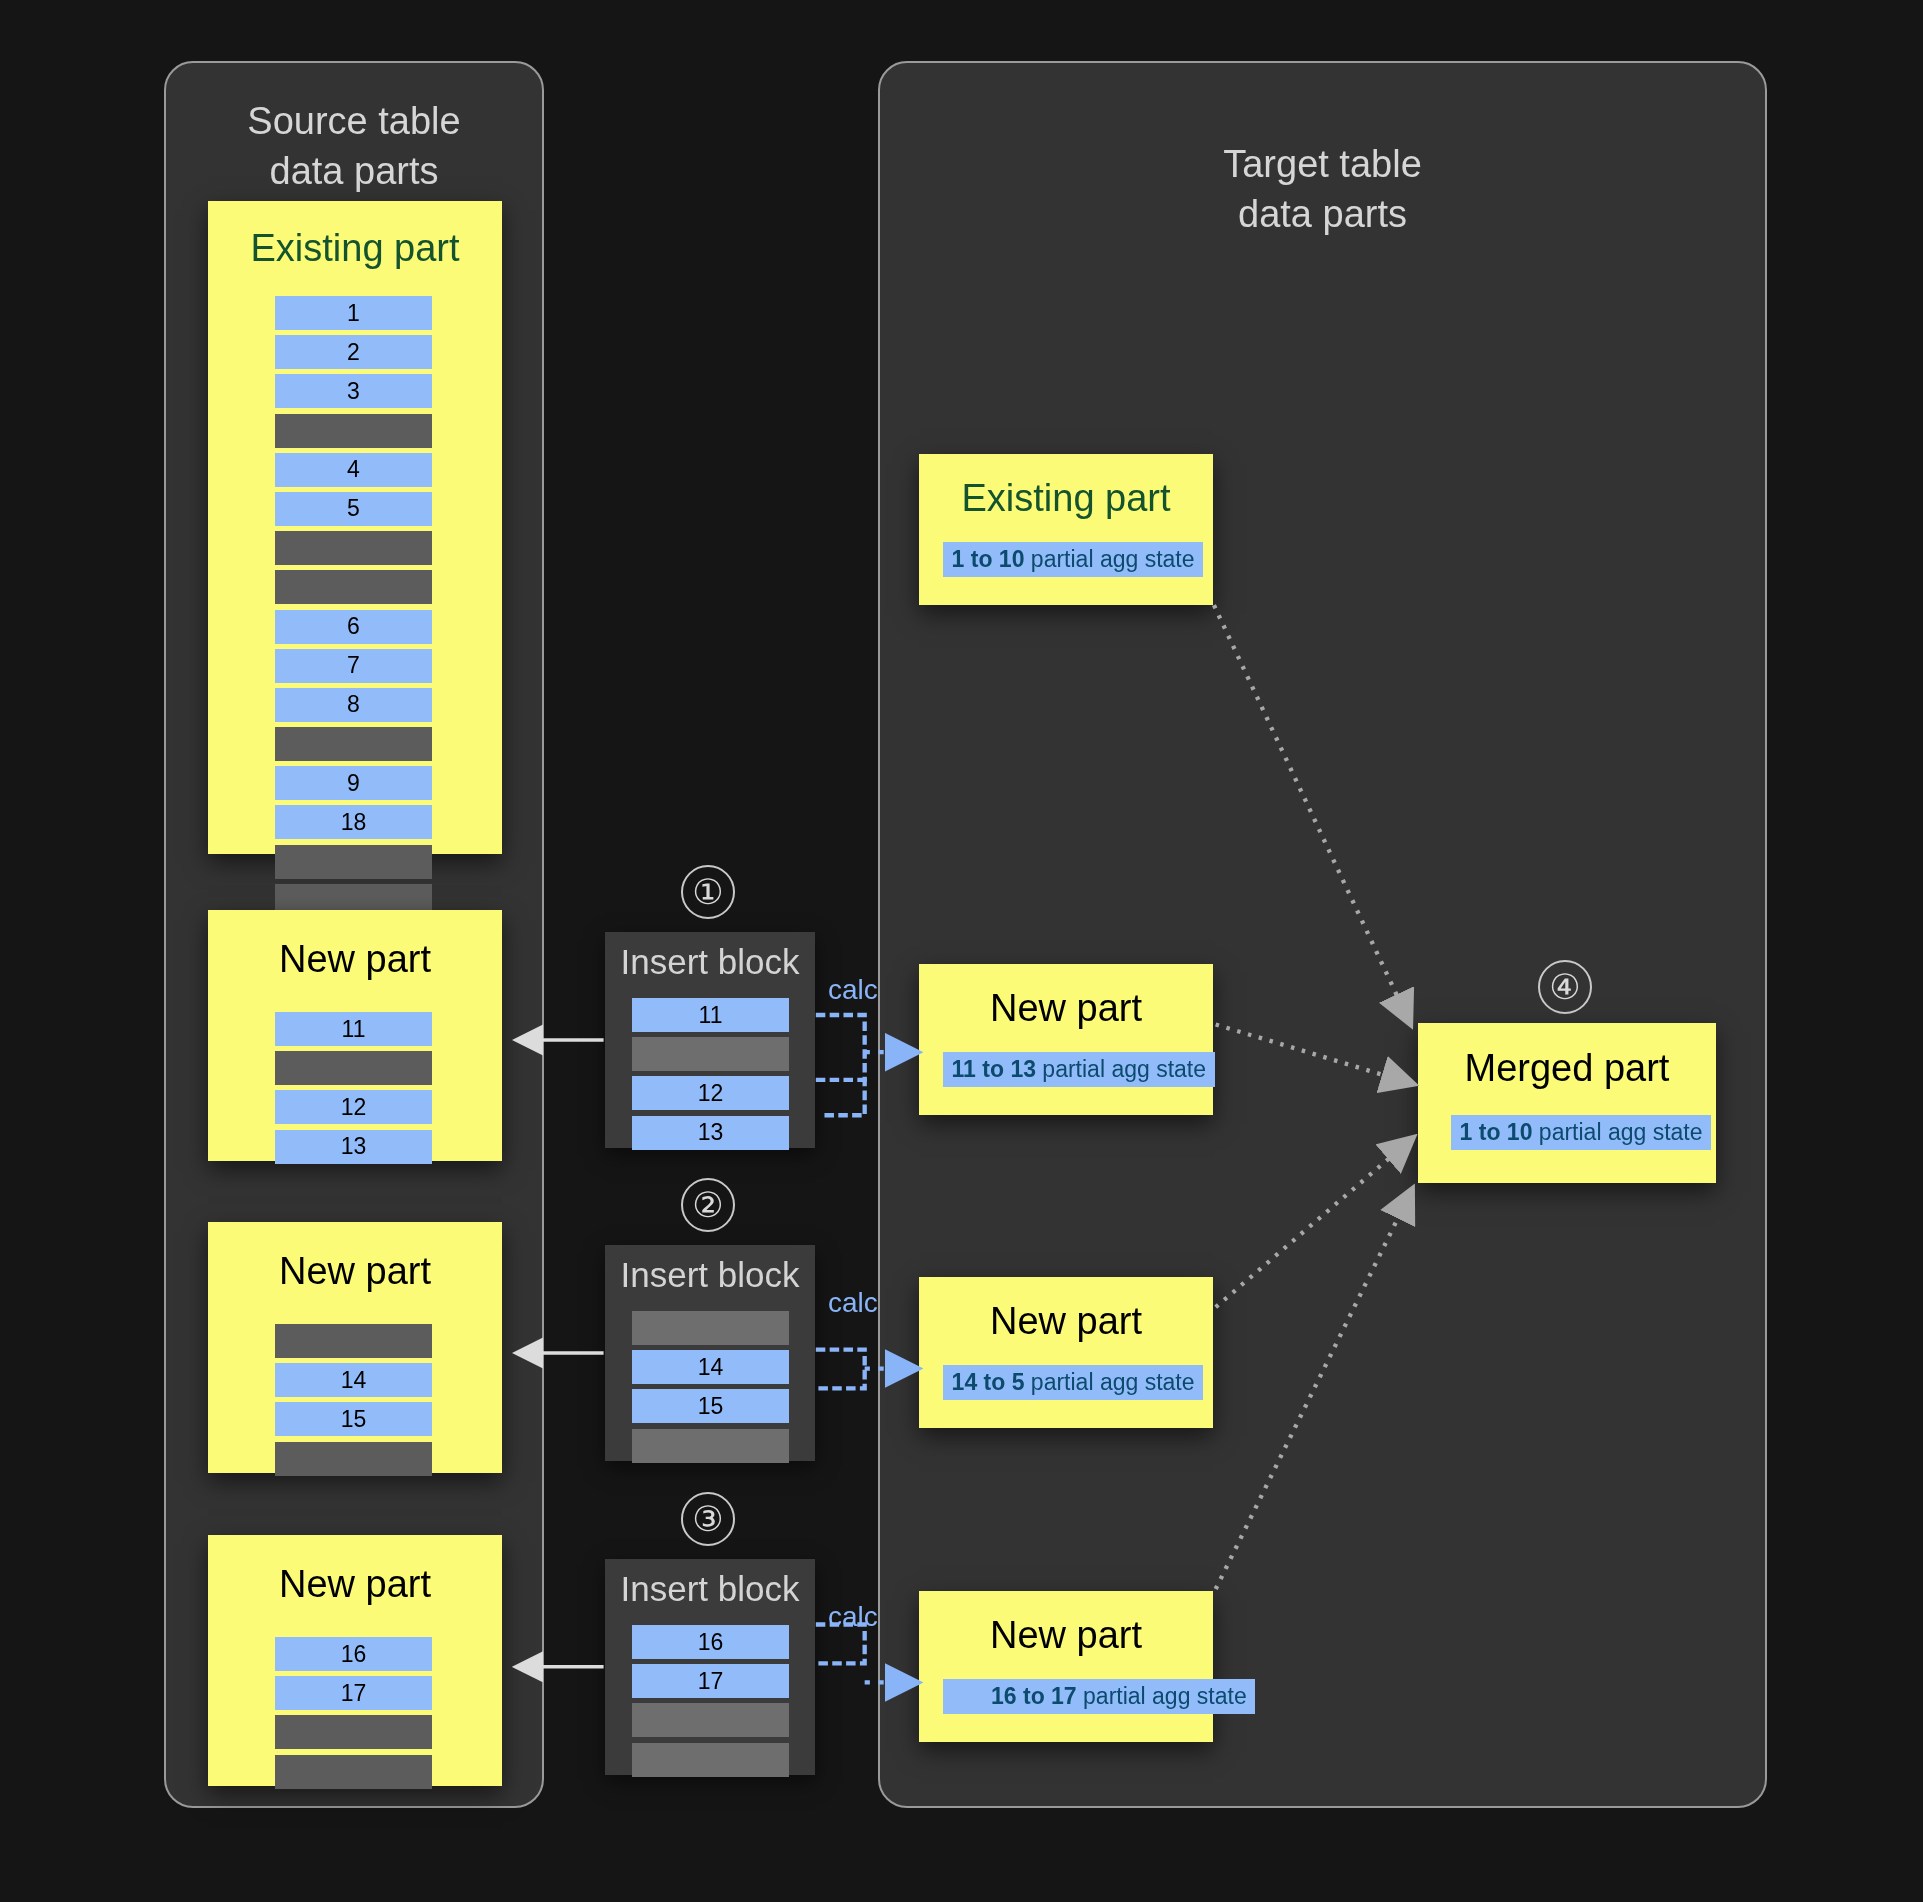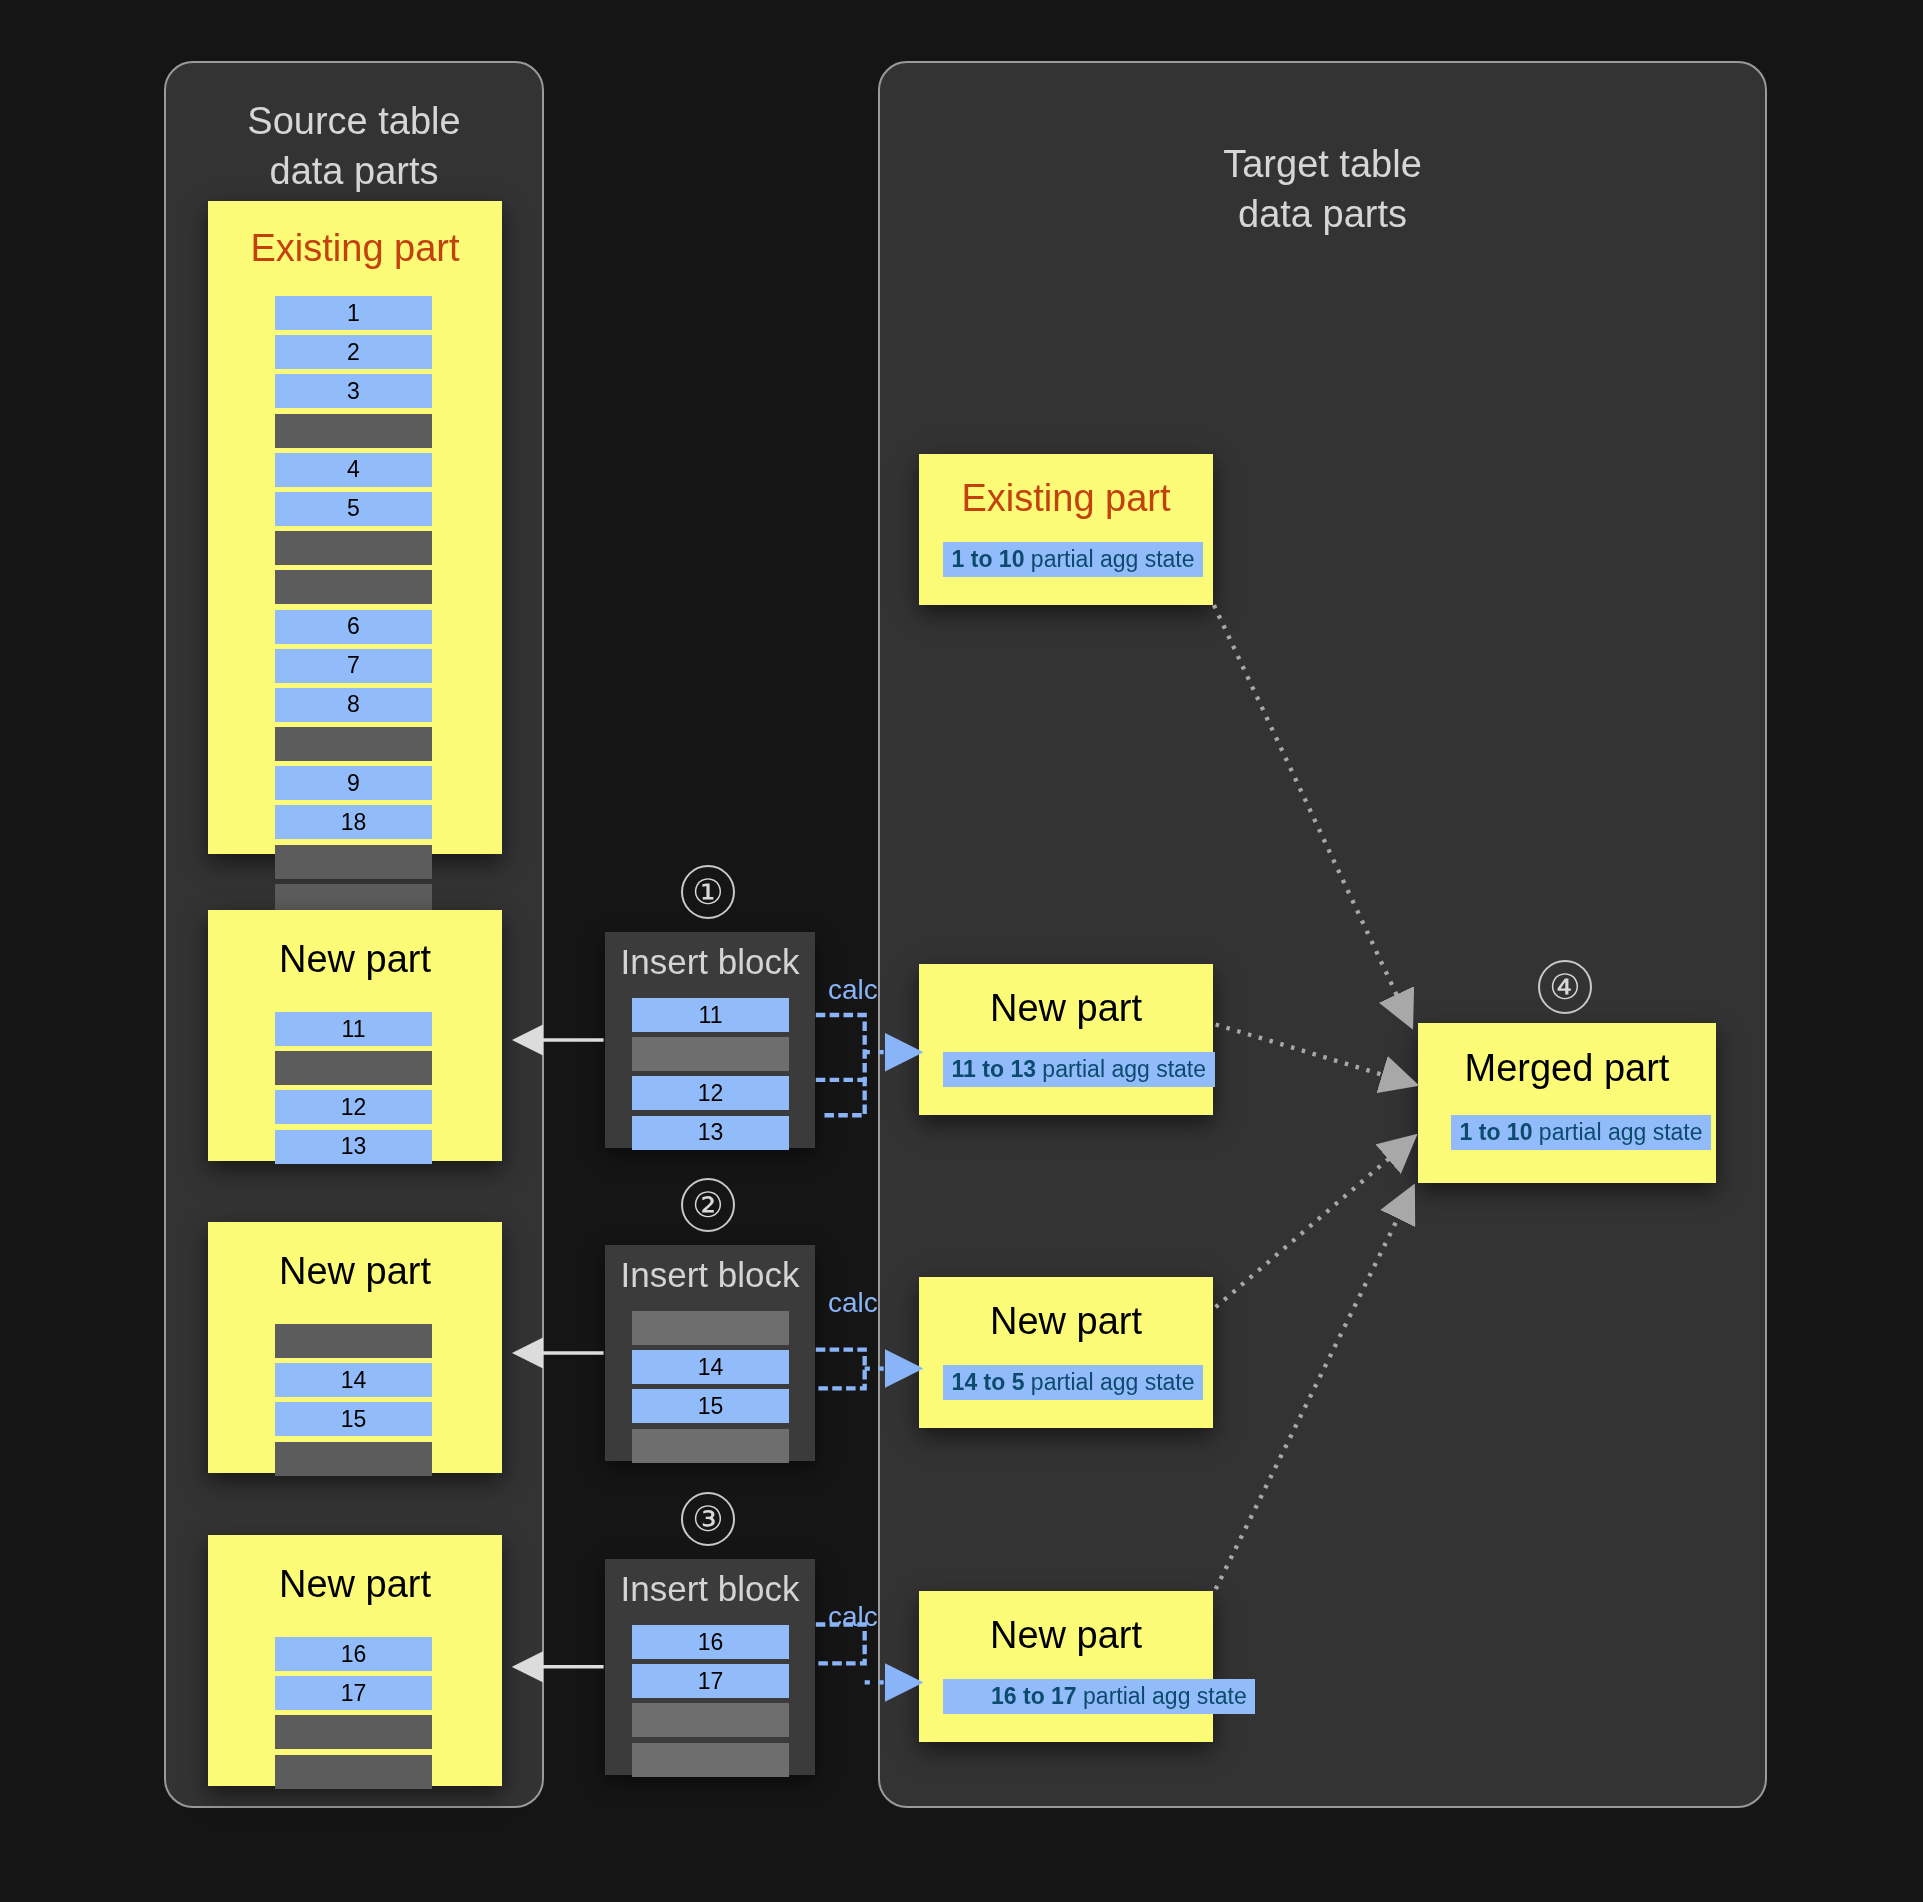--- a/index.html
+++ b/index.html
@@ -37,21 +37,21 @@
     box-shadow:0 8.6px 22.5px rgba(0,0,0,.55);
   }
   .part-title{
     position:absolute;left:0;right:0;
     text-align:center;
     font-size:38px;
     line-height:43px;
     color:#000;
     white-space:nowrap;
   }
-  .part-title.muted{color:#c2410c;}
+  .part-title.muted{color:#14532d;}
 
   
   .rows{position:absolute;display:flex;flex-direction:column;}
   .row{
     height:34px;
     margin-bottom:5.2px;
     display:flex;align-items:center;justify-content:center;
     font-size:23px;color:#000;
     box-sizing:border-box;
   }

